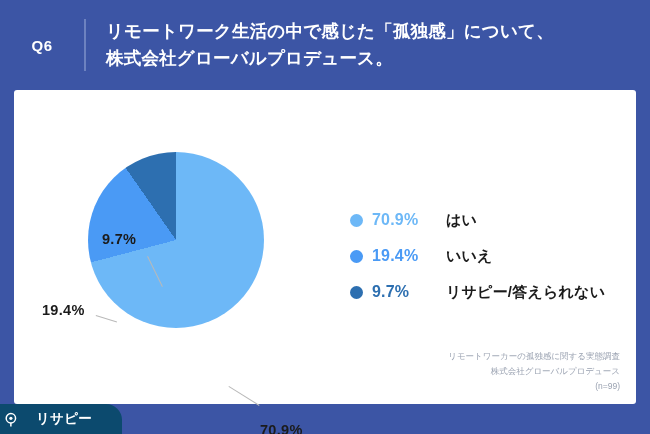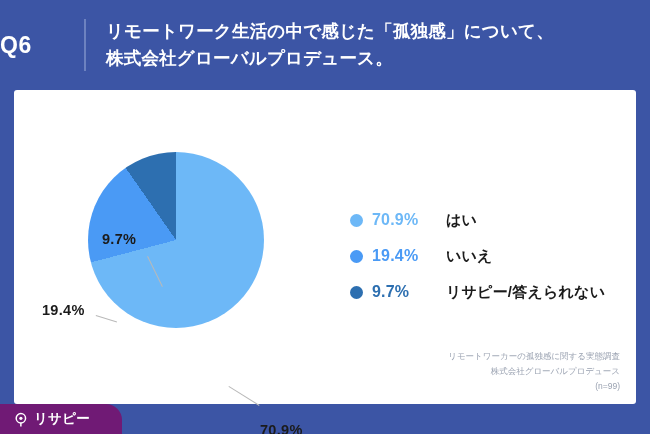--- a/index.html
+++ b/index.html
@@ -22,22 +22,23 @@
   #header {
     position: absolute;
     left: 0; top: 0;
     width: 650px;
     height: 90px;
     display: flex;
     align-items: center;
   }
   #q-number {
     width: 84px;
+    text-align: center;
     color: #ffffff;
-    font-size: 23px;
+    font-size: 15px;
     font-weight: bold;
     letter-spacing: .5px;
     flex: 0 0 auto;
   }
   #q-divider {
     width: 2px;
     height: 52px;
     background: #6d82c0;
     flex: 0 0 auto;
     margin-right: 20px;
@@ -142,26 +143,27 @@
   }
   #credit div { white-space: nowrap; }
 
   
   #logo-tab {
     position: absolute;
     left: 0;
     bottom: 0;
     width: 122px;
     height: 30px;
-    background: #701a75;
+    background: #0c4a6e;
     border-top-right-radius: 16px;
     display: flex;
     align-items: center;
-    padding-left: 14px;
+    padding-left: 4px;
     box-sizing: border-box;
+    gap: 12px;
   }
   #logo-icon {
     width: 15px; height: 15px;
     flex: 0 0 auto;
     margin-right: 5px;
   }
   #logo-text {
     color: #ffffff;
     font-size: 13.5px;
     font-weight: bold;

